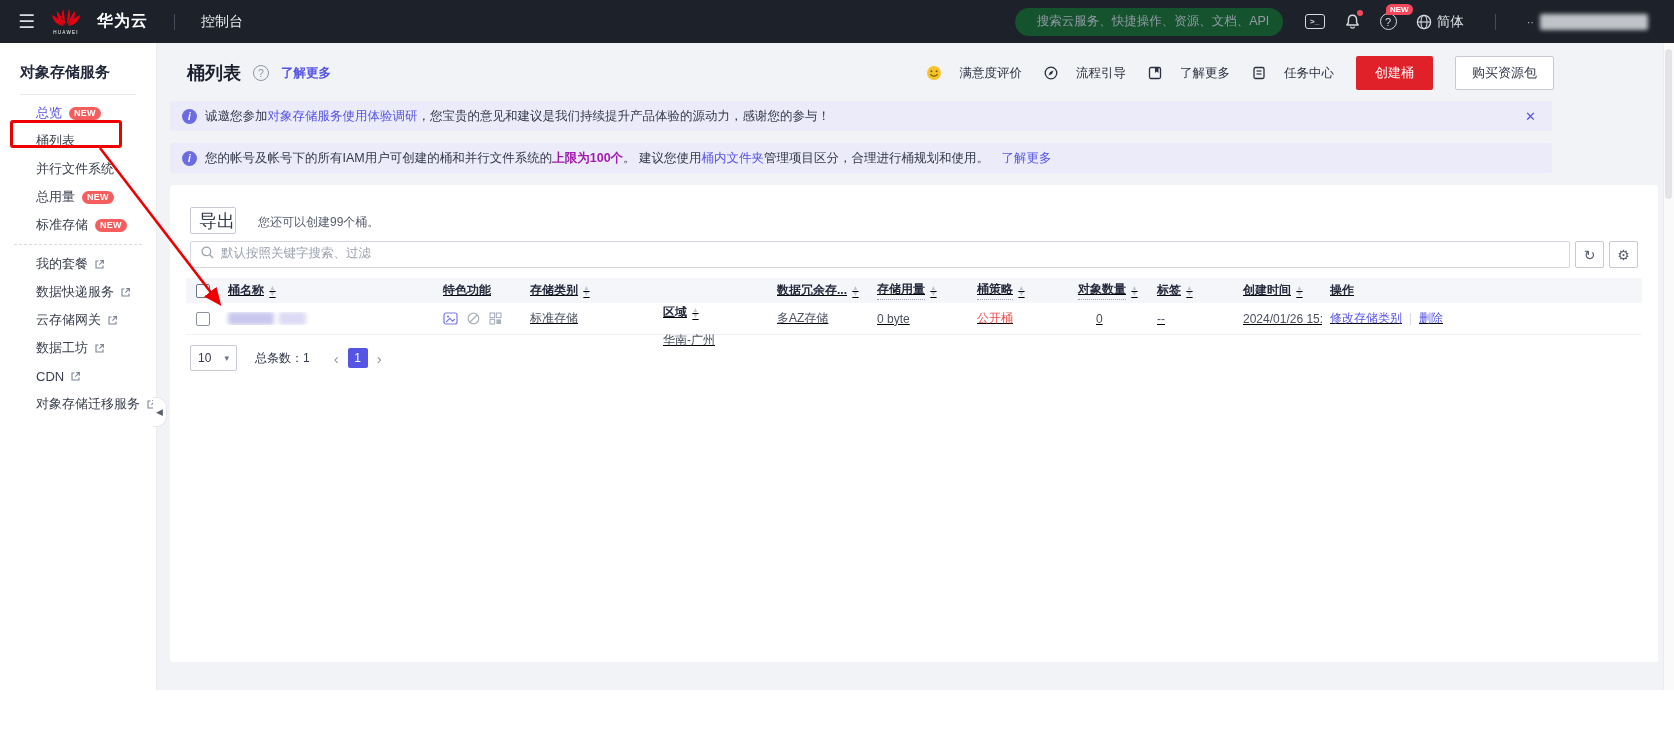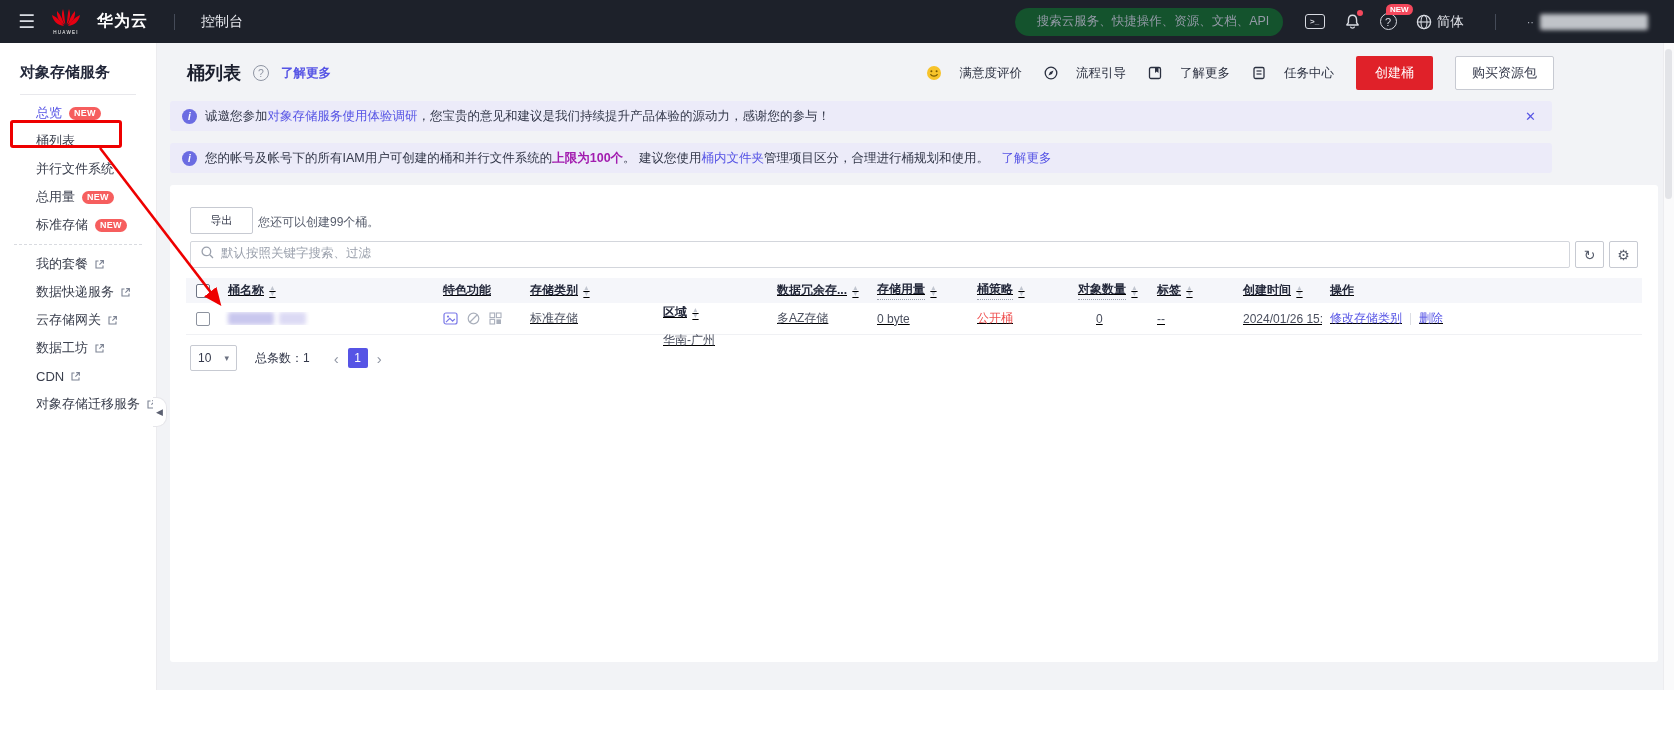--- a/index.html
+++ b/index.html
@@ -74,22 +74,22 @@
   .banner { position:absolute; left:13px; width:1382px; height:30px; background:#ecebf9; border-radius:3px;
     display:flex; align-items:center; padding:0 12px; font-size:12.5px; color:#33384a; }
   .banner .info-ic { margin-right:8px; }
   .info-ic { width:15px; height:15px; border-radius:50%; background:#6b6ce2; color:#fff; font-size:10px;
     font-style:italic; font-weight:bold; display:flex; align-items:center; justify-content:center; flex:none;}
   .banner-close { margin-left:auto; color:#5654e5; font-size:13px; cursor:pointer; padding:0 4px; }
   .red-strong { color:#a21caf; font-weight:bold; }
 
   
   .card { position:absolute; left:13px; top:142px; width:1488px; height:477px; background:#fff; border-radius:3px; }
-  .btn-export { position:absolute; left:20px; top:22px; width:63px; height:27px; background:#fff;
-    border:1px solid #c7cad2; border-radius:2px; font-size:11px; color:#33384a; cursor:pointer; }
+  .btn-export { position:absolute; left:20px; top:22px; width:46px; height:27px; background:#fff;
+    border:1px solid #c7cad2; border-radius:2px; font-size:18px; color:#33384a; cursor:pointer;text-align:right; }
   .quota-hint { position:absolute; left:88px; top:29px; font-size:12px; color:#575d6c; }
   .search-row { position:absolute; left:20px; top:56px; width:1448px; height:27px; display:flex; gap:5px;}
   .tbl-search { flex:1; height:27px; border:1px solid #d3d6dc; border-radius:2px; background:#fff;
     display:flex; align-items:flex-start; gap:7px; padding:4px 10px; }
   .tbl-search input { border:none; outline:none; flex:1; font-size:12.5px; color:#333;
     font-family:"Liberation Sans","DejaVu Sans",sans-serif; }
   .tbl-search input::placeholder { color:#9ba1ad; }
   .sq-btn { width:29px; height:27px; background:#fff; border:1px solid #c7cad2; border-radius:2px;
     color:#575d6c; font-size:14px; display:flex; align-items:center; justify-content:center; cursor:pointer; }
 

